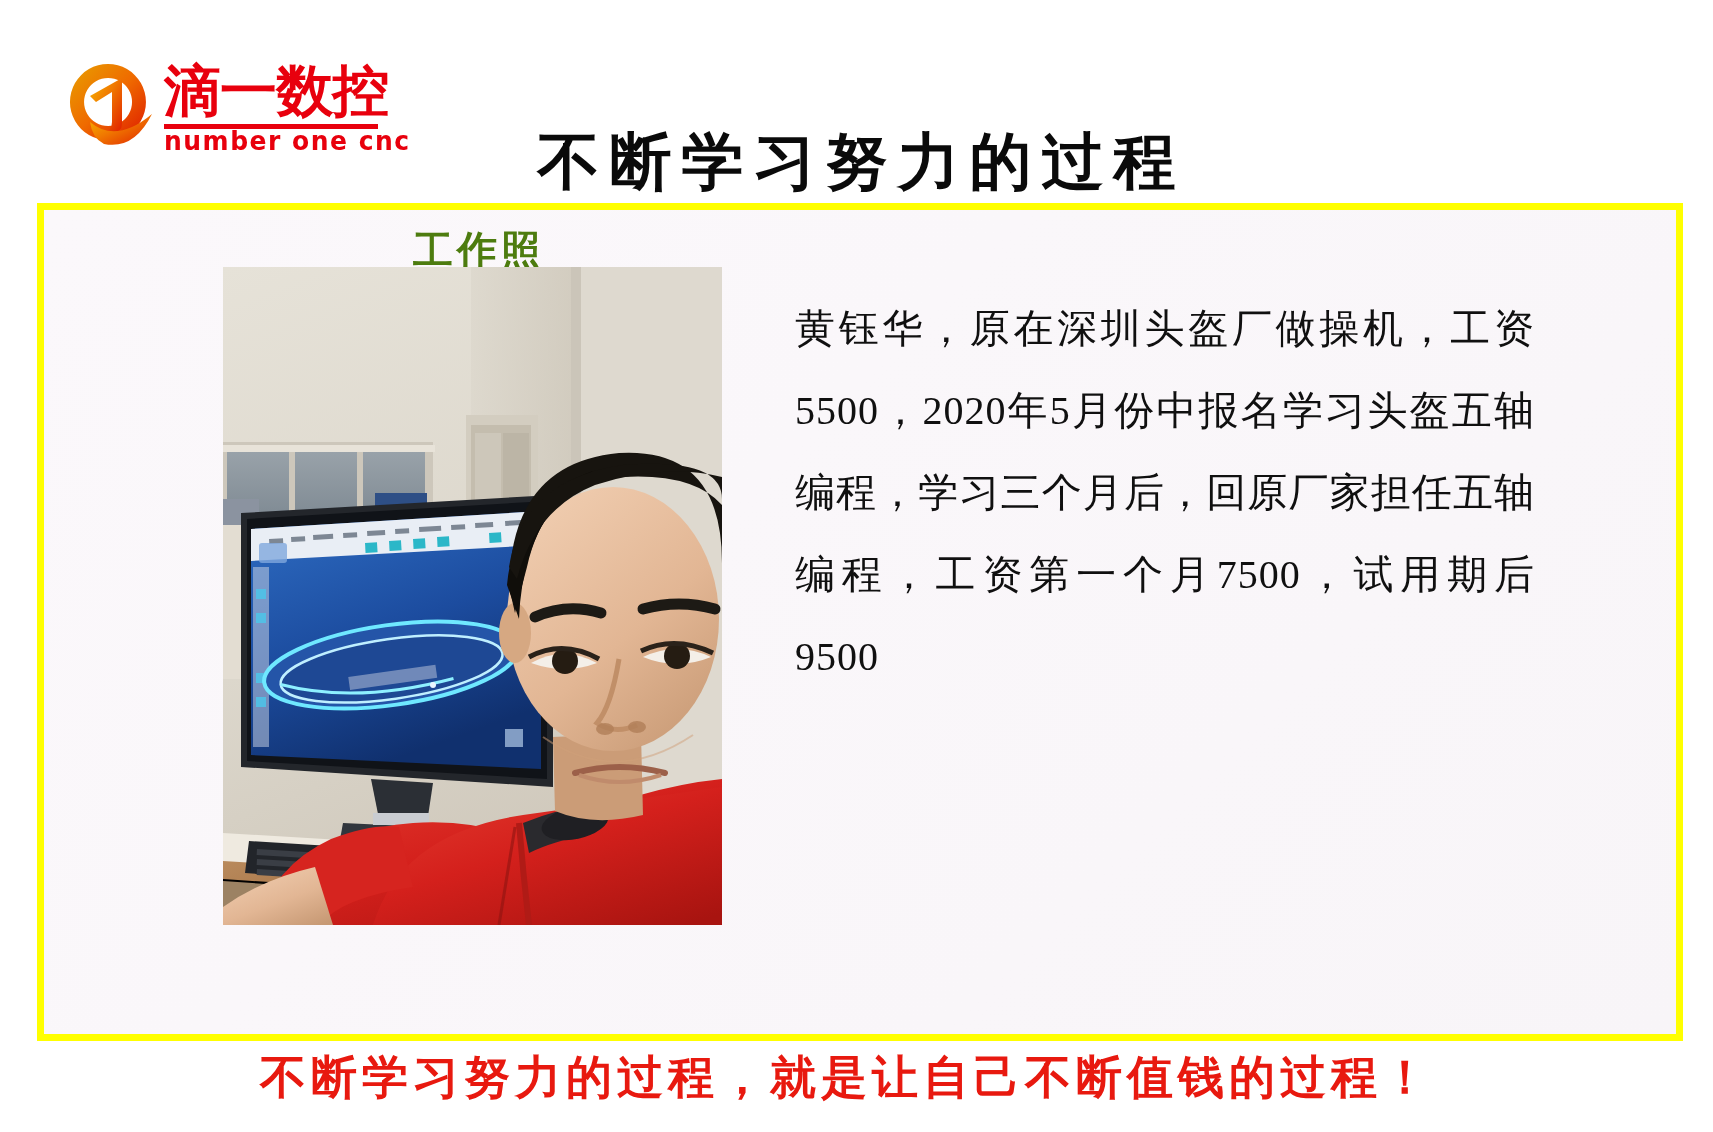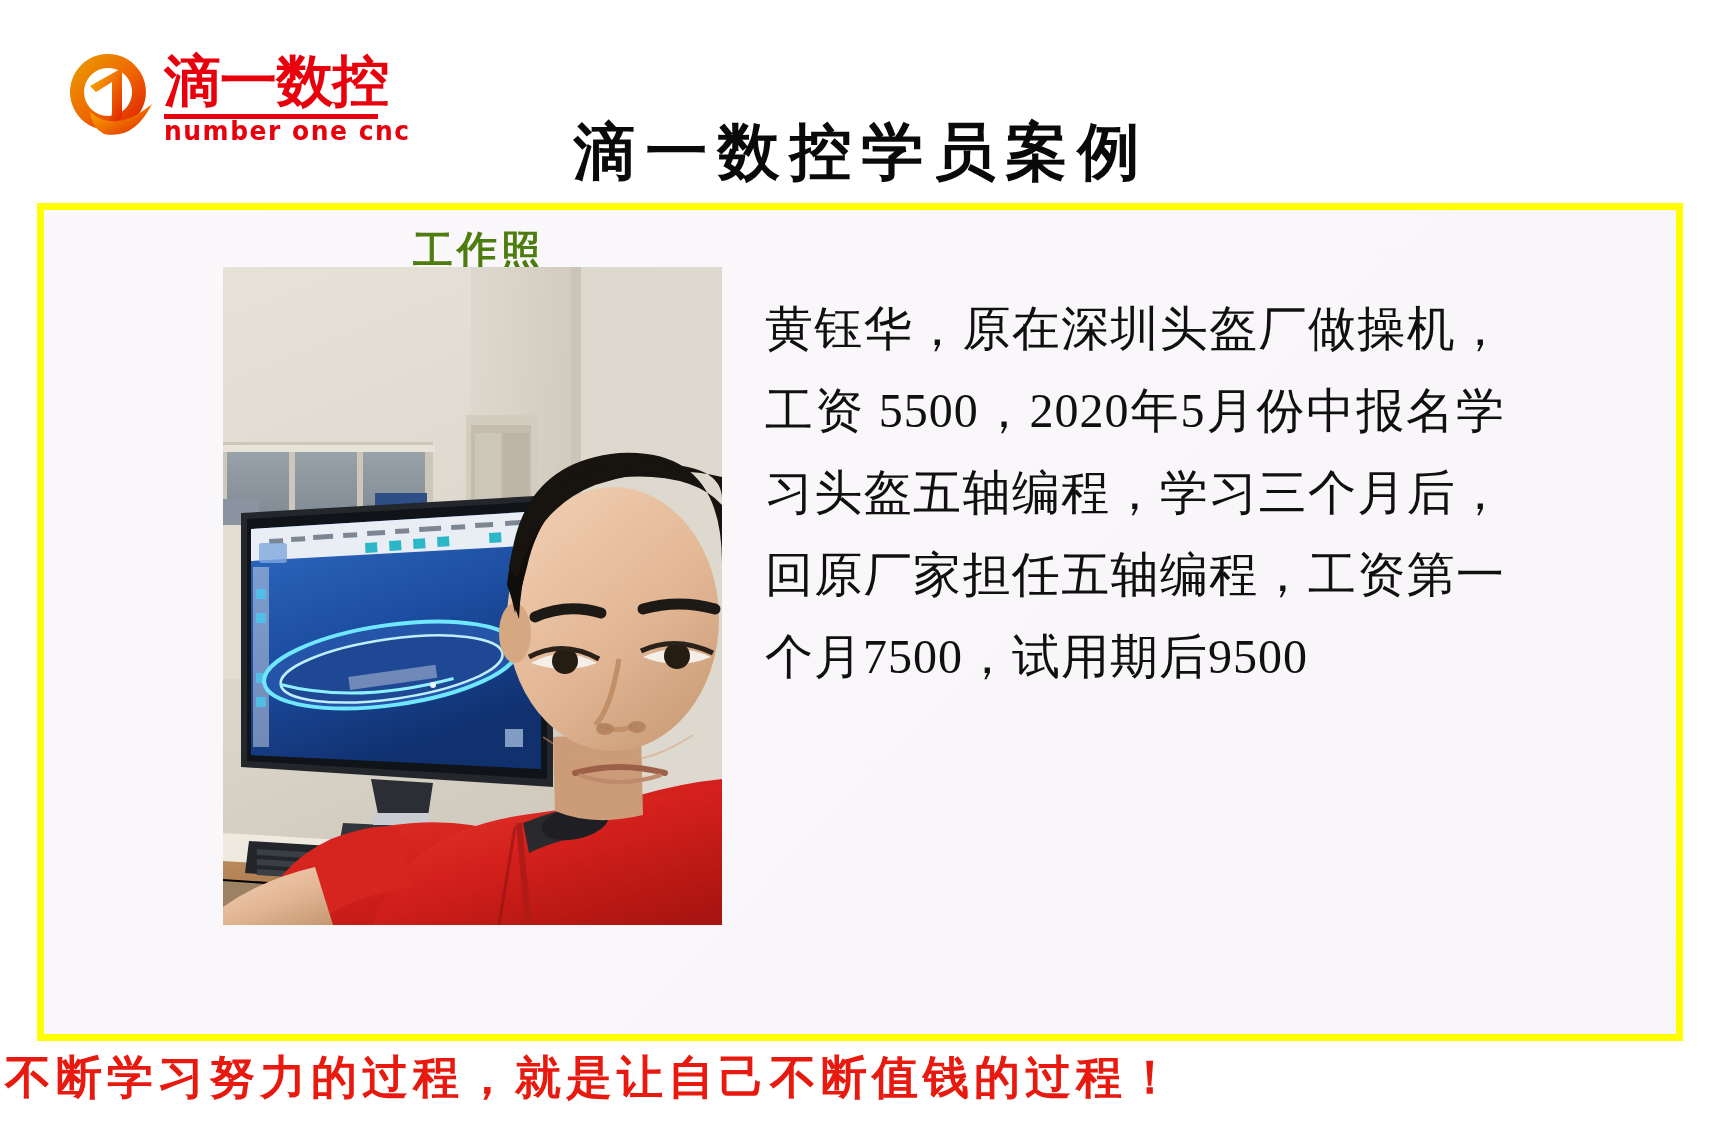--- a/index.html
+++ b/index.html
@@ -11,21 +11,21 @@
     height: 1132px;
     background: #ffffff;
     font-family: "Liberation Serif", "DejaVu Serif", serif;
     overflow: hidden;
     position: relative;
   }
 
   
   #header {
     position: absolute;
-    left: 0; top: 8px;
+    left: 0; top: 18px;
     width: 1417px;
     height: 200px;
   }
 
   #logo {
     position: absolute;
     left: 60px;
     top: 38px;
     width: 320px;
     height: 102px;
@@ -127,39 +127,39 @@
     width: 499px;
     height: 658px;
     overflow: hidden;
     background: #cfc9c0;
   }
   #photo svg { display: block; }
 
   
   #story {
     position: absolute;
-    left: 765px;
+    left: 795px;
     top: 288px;
     width: 740px;
     font-family: "Liberation Serif", "DejaVu Serif", serif;
-    font-size: 48px;
+    font-size: 40px;
     line-height: 82px;
     letter-spacing: 1px;
     color: #101010;
     text-align: justify;
     text-justify: inter-character;
   }
 
   
   #slogan {
     position: absolute;
     left: 0;
     top: 1047px;
     width: 1688px;
-    text-align: left;
+    text-align: center;
     font-family: "Liberation Sans", "DejaVu Sans", sans-serif;
     font-weight: bold;
     font-size: 46px;
     line-height: 60px;
     letter-spacing: 5px;
     color: #e8190f;
     text-indent: 5px;
   }
 </style>
 </head>
@@ -188,21 +188,21 @@
         <path d="M30 64 Q56 86 92 56 Q74 92 44 86 Q32 80 30 64 Z" fill="url(#gOrange)"></path>
       </svg>
     </div>
     <div id="logo-wordmark">
       <div class="logo-cn">滴一数控</div>
       <div class="logo-rule"></div>
       <div class="logo-en">number one cnc</div>
     </div>
   </div>
 
-  <div id="page-title">滴一数控学员案例</div>
+  <div id="page-title">不断学习努力的过程</div>
 </div>
 
 <div id="card"></div>
 
 <div id="photo-caption">工作照</div>
 
 <div id="photo">
   <svg width="499" height="658" viewBox="0 0 499 658" preserveAspectRatio="none">
     <defs>
       <linearGradient id="wallG" x1="0" y1="0" x2="0.3" y2="1">

